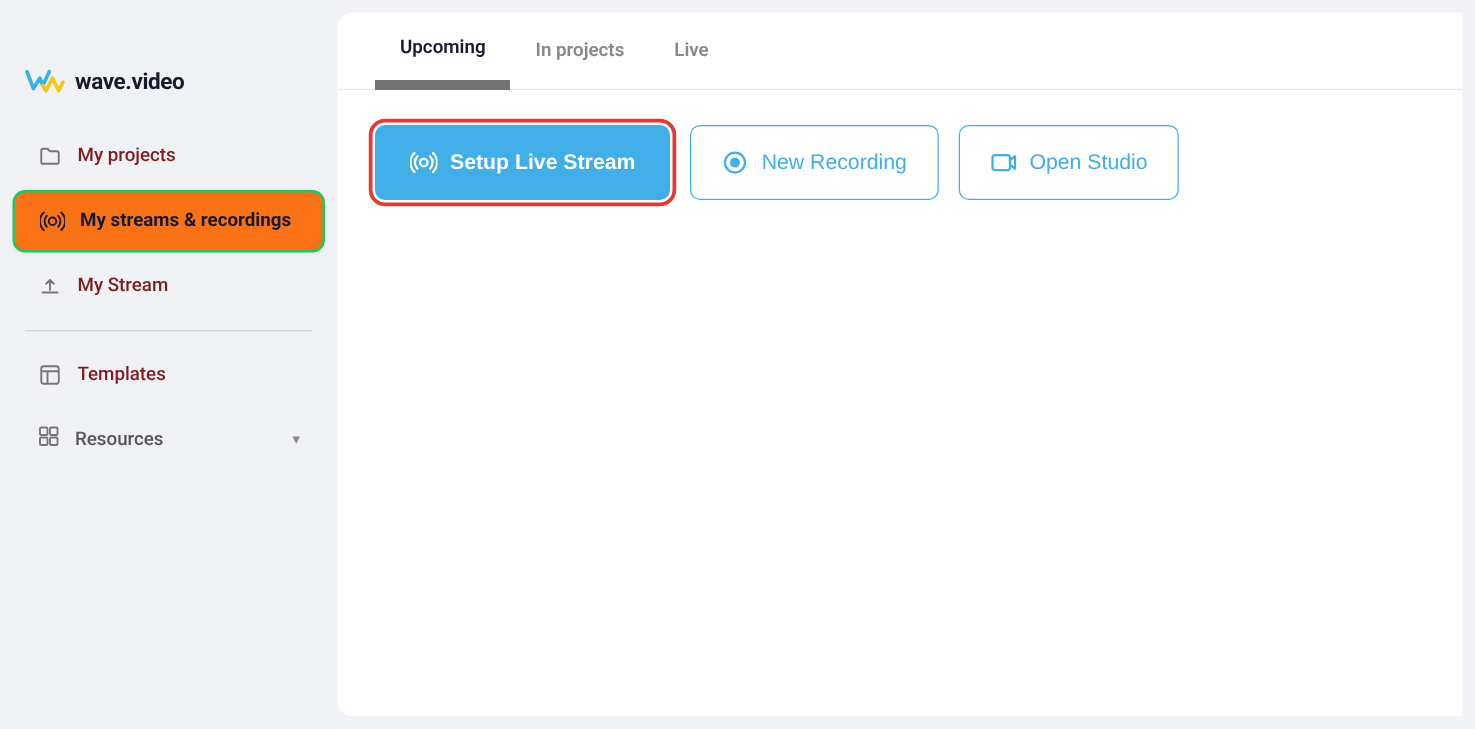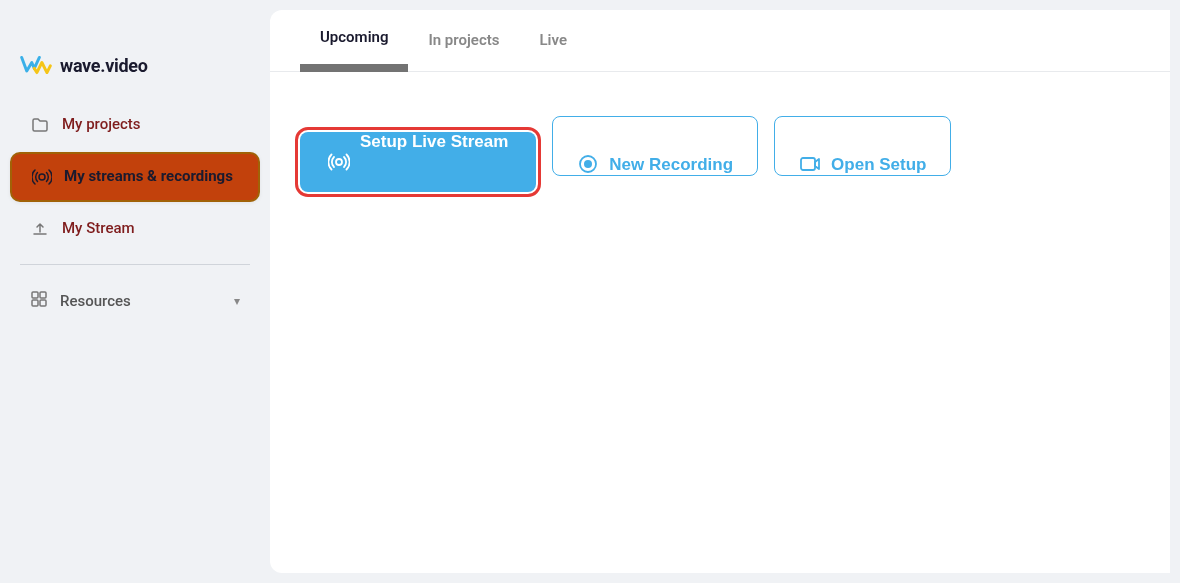--- a/index.html
+++ b/index.html
@@ -50,24 +50,24 @@
       cursor: pointer;
       border-radius: 10px;
       margin: 2px 10px;
       color: #7f1d1d;
       font-size: 15px;
       font-weight: 500;
       transition: background 0.15s;
     }
 
     .nav-item.active {
-      background: #c2410c;
+      background: #f97316;
       color: #1a1a2e;
       font-weight: 700;
-      border: 2px solid #a16207;
+      border: 2px solid #22c55e;
       box-shadow: 0 1px 4px rgba(0,0,0,0.06);
     }
 
     .nav-item .nav-icon {
       width: 20px;
       height: 20px;
       display: flex;
       align-items: center;
       justify-content: center;
       flex-shrink: 0;
@@ -143,48 +143,48 @@
     
     .actions-area {
       display: flex;
       align-items: center;
       gap: 16px;
       padding: 28px 30px;
     }
 
     .btn-primary {
       display: flex;
+      align-items: center;
       gap: 10px;
       background: #42aee8;
       color: #fff;
       border: none;
       border-radius: 8px;
       padding: 0 28px;
       height: 60px;
       font-size: 17px;
       font-weight: 600;
       cursor: pointer;
       outline: 3px solid #e53935;
       outline-offset: 2px;
       transition: background 0.15s;
-      margin-top: 32px;
     }
 
     .btn-outline {
       display: flex;
-      align-items: flex-end;
+      align-items: center;
       gap: 10px;
       background: #fff;
       color: #42aee8;
       border: 1.5px solid #42aee8;
       border-radius: 8px;
       padding: 0 24px;
       height: 60px;
       font-size: 17px;
-      font-weight: 700;
+      font-weight: 400;
       cursor: pointer;
       transition: background 0.15s;
     }
 
     
     .icon-svg {
       display: inline-flex;
       align-items: center;
       justify-content: center;
     }
@@ -229,20 +229,30 @@
       <svg width="18" height="18" viewBox="0 0 18 18" fill="none">
         <path d="M9 12V4M9 4L6 7M9 4L12 7" stroke="#777" stroke-width="1.5" stroke-linecap="round" stroke-linejoin="round"></path>
         <path d="M3 14h12" stroke="#777" stroke-width="1.5" stroke-linecap="round"></path>
       </svg>
     </span>
     <span class="nav-label">My Stream</span>
   </div>
 
   <div class="nav-divider"></div>
 
+  <div class="nav-item">
+    <span class="nav-icon">
+      <svg width="18" height="18" viewBox="0 0 18 18" fill="none">
+        <rect x="2" y="2" width="14" height="14" rx="2" stroke="#777" stroke-width="1.5" fill="none"></rect>
+        <path d="M2 6h14" stroke="#777" stroke-width="1.5"></path>
+        <path d="M7 6v10" stroke="#777" stroke-width="1.5"></path>
+      </svg>
+    </span>
+    <span class="nav-label">Templates</span>
+  </div>
 
   <div class="nav-item-resources">
     <span class="nav-icon">
       <svg width="18" height="18" viewBox="0 0 18 18" fill="none">
         <rect x="2" y="2" width="6" height="6" rx="1" stroke="#777" stroke-width="1.5" fill="none"></rect>
         <rect x="10" y="2" width="6" height="6" rx="1" stroke="#777" stroke-width="1.5" fill="none"></rect>
         <rect x="2" y="10" width="6" height="6" rx="1" stroke="#777" stroke-width="1.5" fill="none"></rect>
         <rect x="10" y="10" width="6" height="6" rx="1" stroke="#777" stroke-width="1.5" fill="none"></rect>
       </svg>
     </span>
@@ -290,18 +300,18 @@
       <span>New Recording</span>
     </button>
 
     <button class="btn-outline">
       <span class="icon-svg">
         <svg width="22" height="22" viewBox="0 0 22 22" fill="none">
           <rect x="2" y="5" width="14" height="12" rx="2" stroke="#42aee8" stroke-width="1.8" fill="none"></rect>
           <path d="M16 9l4-3v10l-4-3V9Z" stroke="#42aee8" stroke-width="1.8" stroke-linejoin="round" fill="none"></path>
         </svg>
       </span>
-      <span>Open Setup</span>
+      <span>Open Studio</span>
     </button>
 
   </div>
 
 </main>
 
 </body></html>

